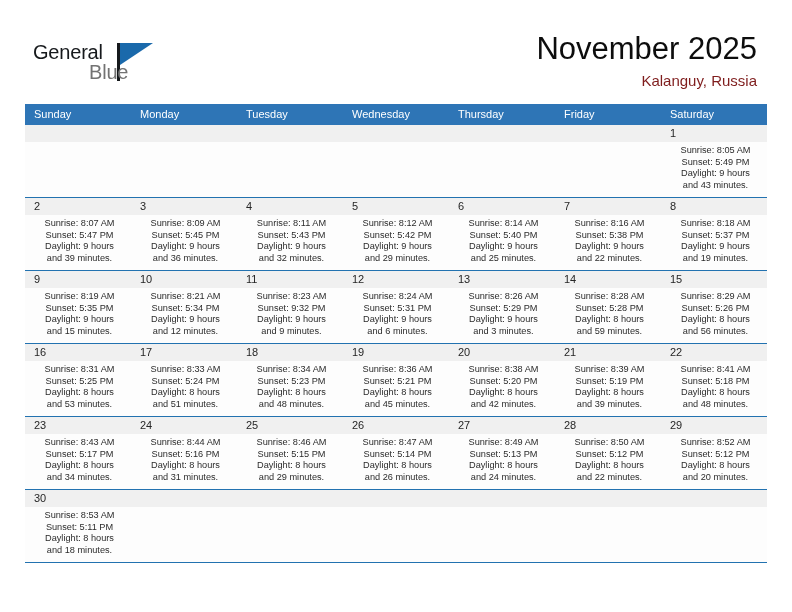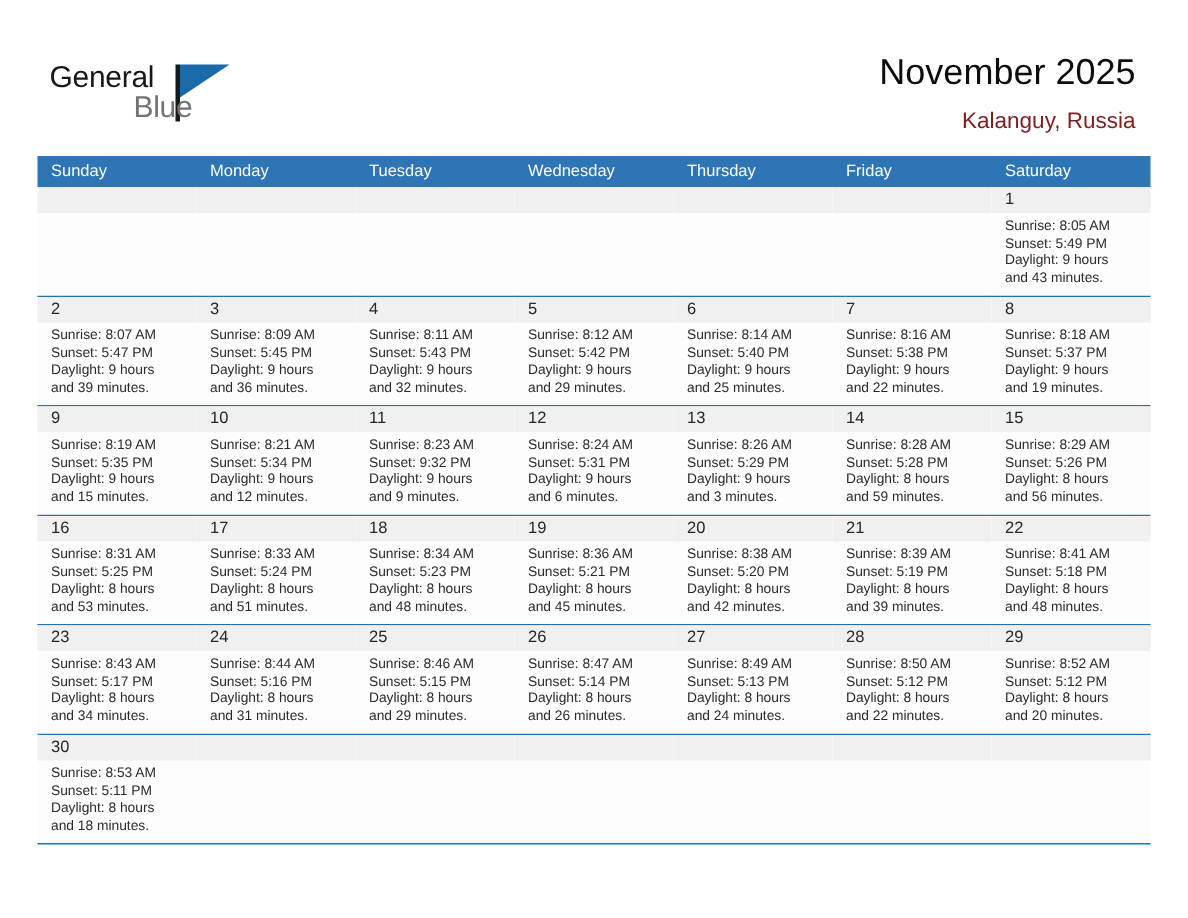--- a/index.html
+++ b/index.html
@@ -72,21 +72,21 @@
     background: #16191c;
   }
 
   .title-block {
     position: absolute;
     right: 35px;
     top: 32px;
     text-align: right;
   }
   .cal-title {
-    font-size: 24px;
+    font-size: 31px;
     font-weight: normal;
     color: #0d0d0d;
     line-height: 34px;
     white-space: nowrap;
   }
   .cal-subtitle {
     font-size: 15px;
     font-weight: normal;
     color: #7f1d1d;
     line-height: 22px;
@@ -137,20 +137,21 @@
     color: #262626;
     font-size: 11px;
     line-height: 17px;
     padding-left: 9px;
     box-sizing: border-box;
     white-space: nowrap;
   }
   .cell .info {
     padding: 3px 6px 5px 9px;
     box-sizing: border-box;
+    text-align: center;
   }
   .cell .info div {
     font-size: 9.2px;
     line-height: 11.6px;
     color: #2b2b2b;
     white-space: nowrap;
   }
   .week-last {
     border-bottom: 1.4px solid #2272b0;
   }

